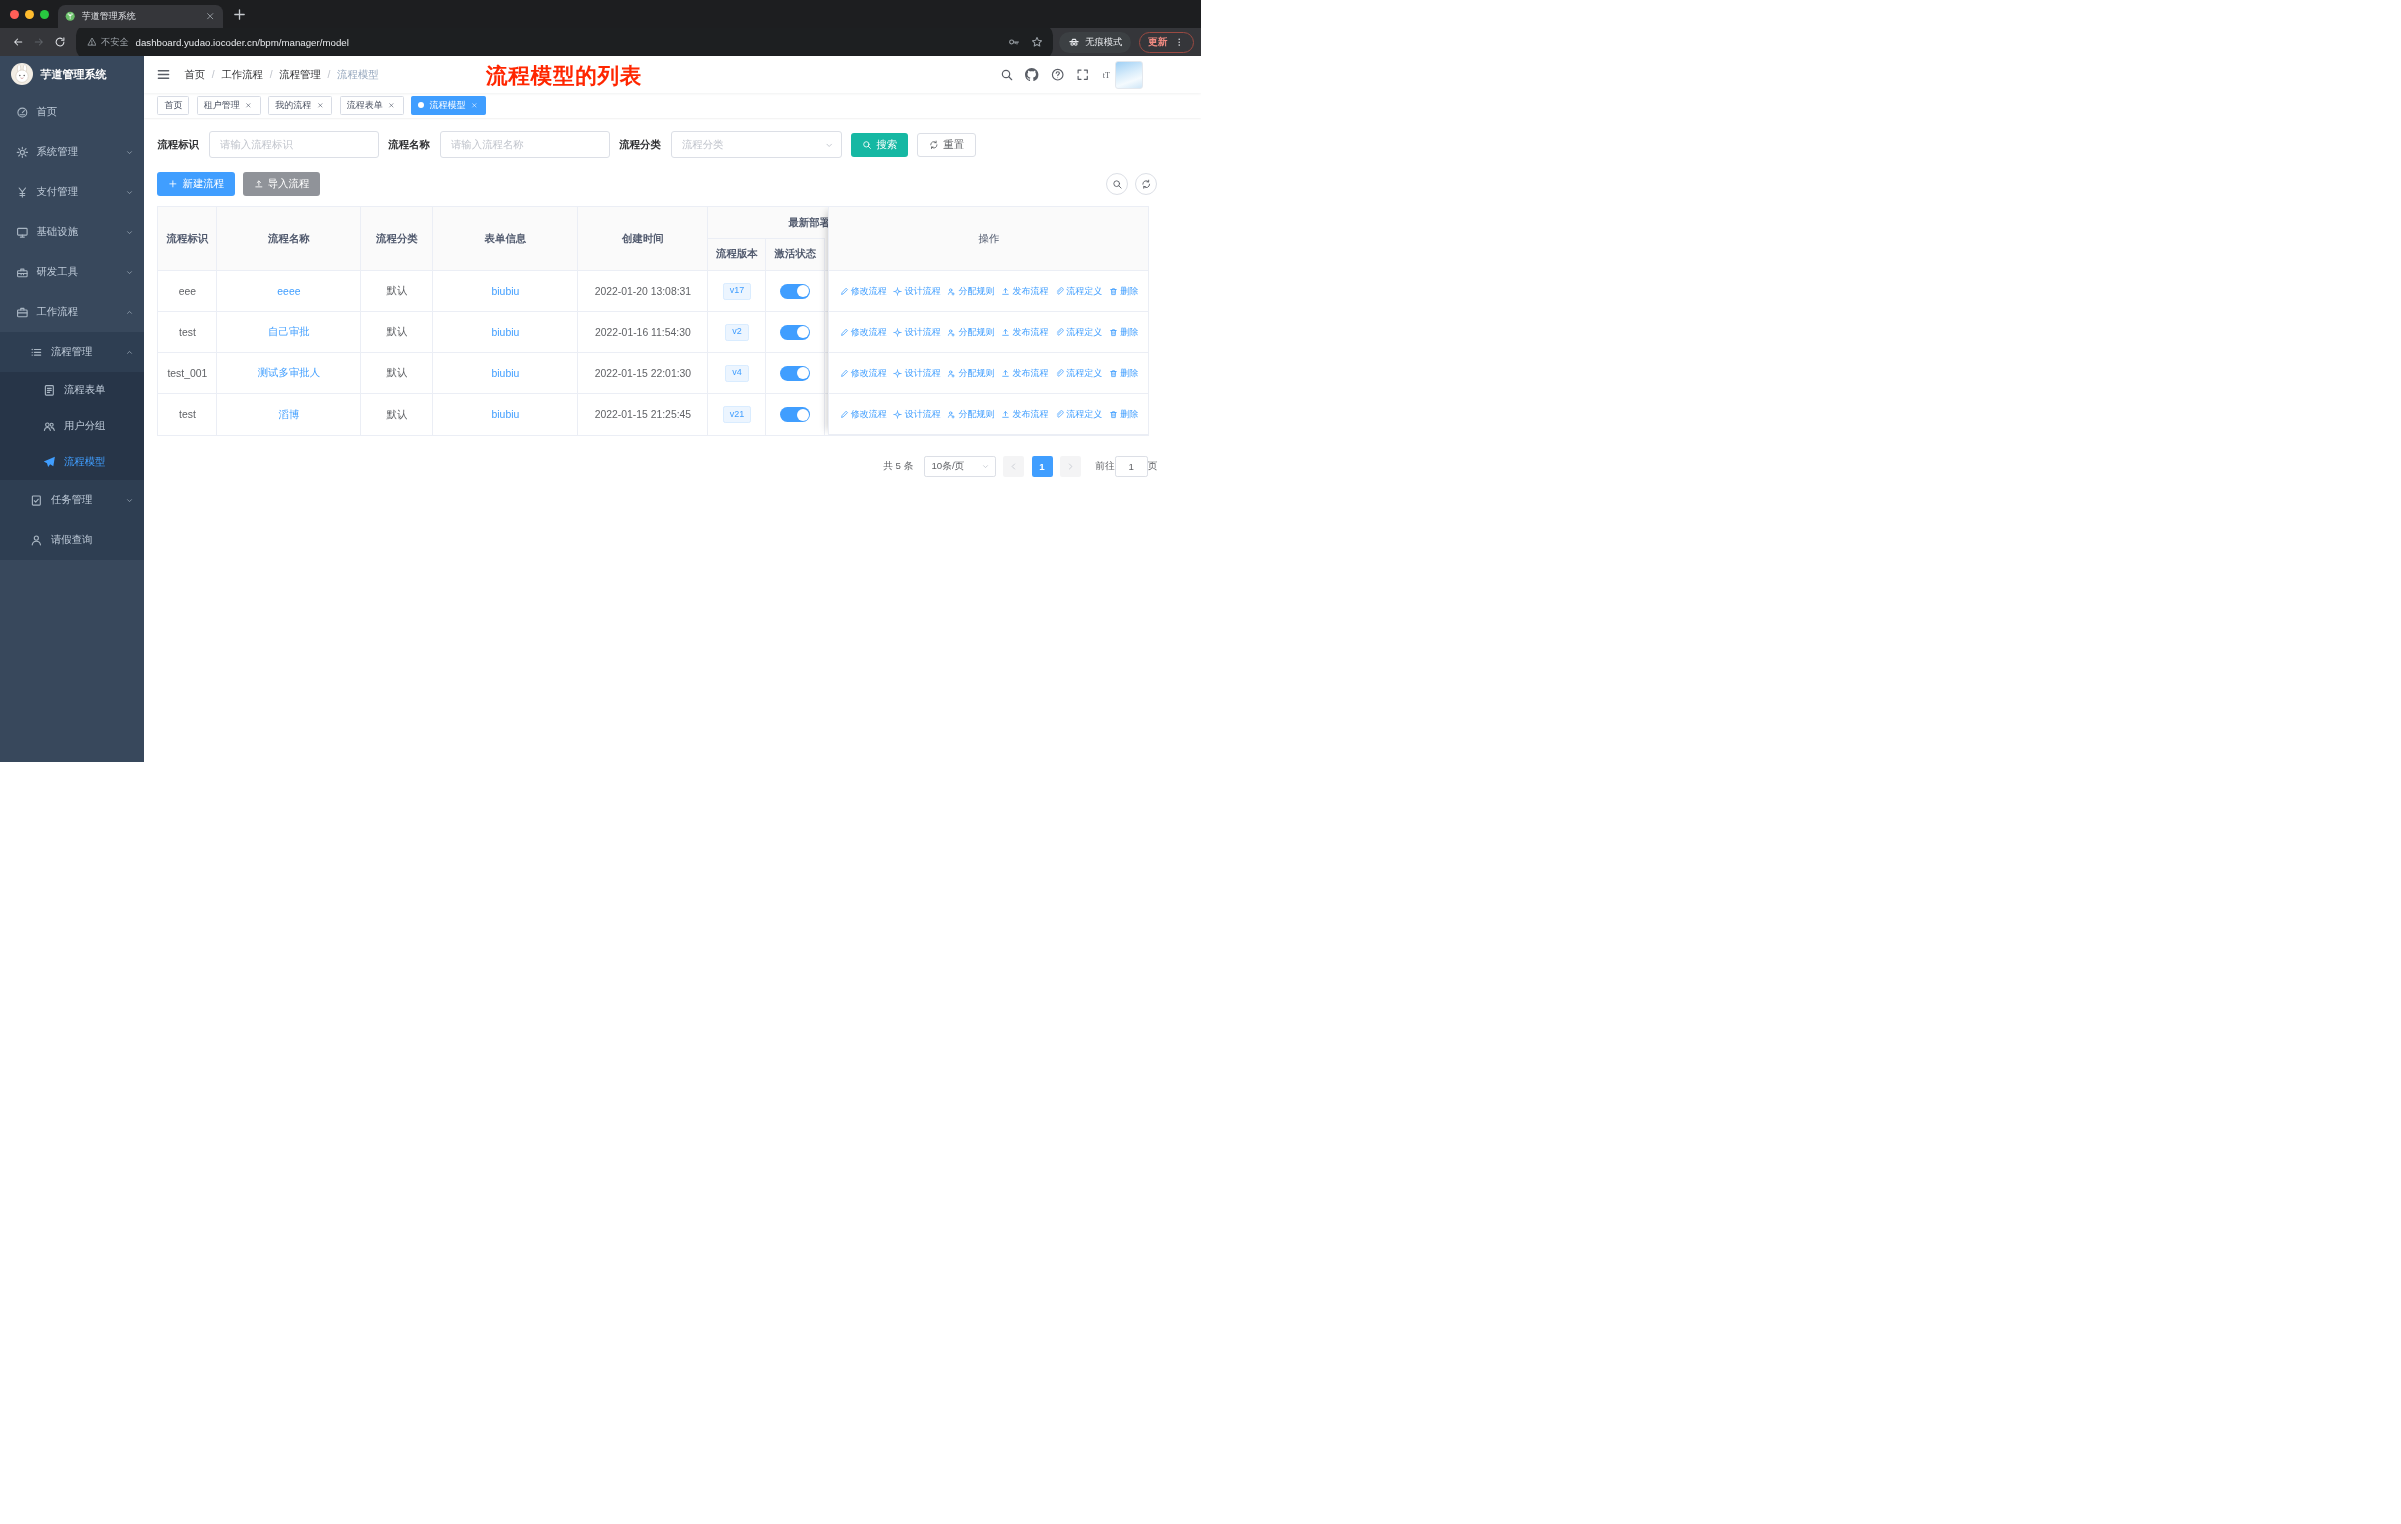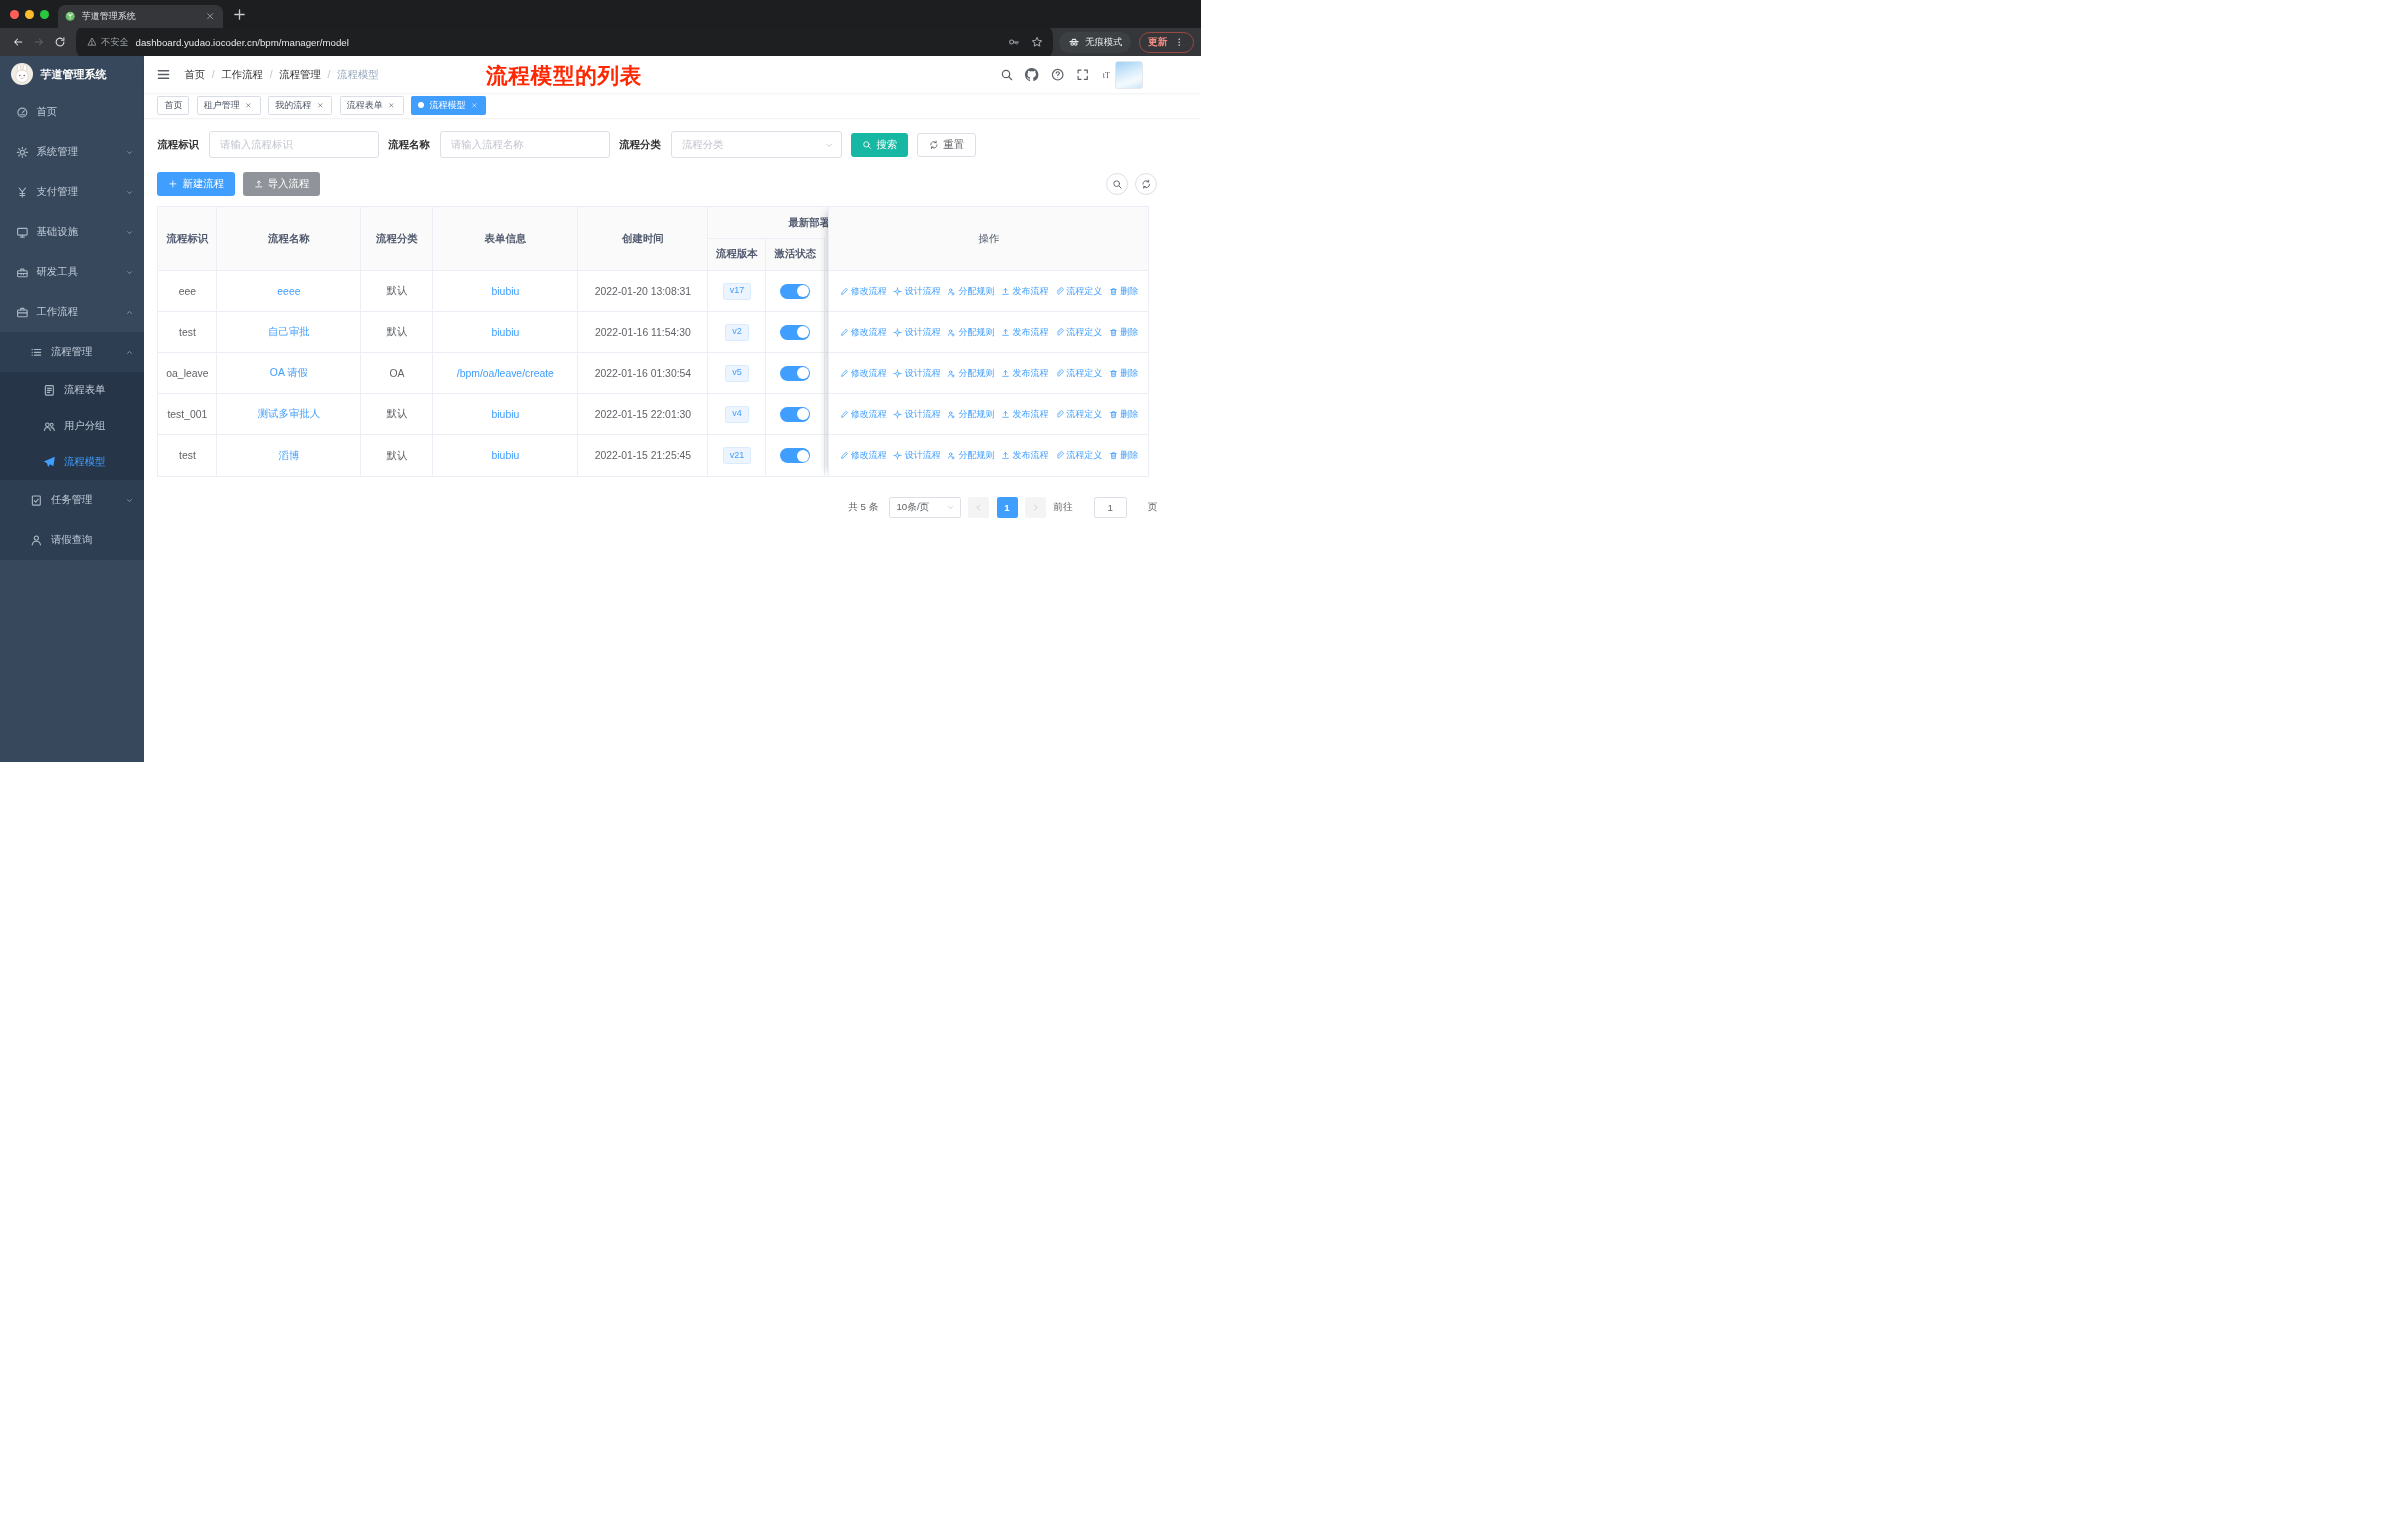--- a/index.html
+++ b/index.html
@@ -114,21 +114,21 @@
 .op-link{display:inline-flex;align-items:center;gap:2.2px;color:var(--primary,#409eff);cursor:pointer;white-space:nowrap;text-decoration:none}
 .op-link .ic{width:9px;height:9px}
 
 
 .pagination{display:flex;align-items:center;justify-content:flex-end;gap:7.4px;width:1000px;margin-top:20px;font-size:9.7px;color:#606266}
 .pg-size{width:72px;height:21px;border:0.7px solid #dcdfe6;border-radius:2.2px;display:flex;align-items:center;justify-content:space-between;padding:0 5.2px 0 6.7px;cursor:pointer;background:#fff}
 .pg-size .ic{width:9px;height:9px;color:#c0c4cc}
 .pg-btn{width:21px;height:21px;border-radius:2.2px;background:#f4f4f5;color:#c0c4cc;display:flex;align-items:center;justify-content:center;cursor:pointer}
 .pg-btn .ic{width:9px;height:9px}
 .pg-cur{width:21px;height:21px;border-radius:2.2px;background:var(--primary,#409eff);color:#fff;display:flex;align-items:center;justify-content:center;font-weight:700;cursor:pointer}
-.pg-goto{display:flex;align-items:center;gap:21px;margin-left:0}
+.pg-goto{display:flex;align-items:center;gap:0;margin-left:7px}
 .pg-input{width:33px;height:21px;border:0.7px solid #dcdfe6;border-radius:2.2px;text-align:center;font-size:9.7px;color:#606266;outline:none;font-family:inherit}
 </style>
 </head>
 <body>
 
 <div class="browser">
   <div class="tabstrip">
     <div class="lights">
       <span class="light red"></span>
       <span class="light yellow"></span>
@@ -627,43 +627,20 @@
               </div>
     <div class="tcell col5">
                 <span class="badge cver">v2</span>
               </div>
     <div class="tcell col6">
                 <span class="switch"></span>
               </div>
   </div>
             <div class="trow">
     <div class="tcell col0">
-                <span class="cid">oa_leave</span>
-              </div>
-    <div class="tcell col1">
-                <a class="tlink cname">OA 请假</a>
-              </div>
-    <div class="tcell col2">
-                <span class="ccat">OA</span>
-              </div>
-    <div class="tcell col3">
-                <a class="tlink cform">/bpm/oa/leave/create</a>
-              </div>
-    <div class="tcell col4">
-                <span class="cdate">2022-01-16 01:30:54</span>
-              </div>
-    <div class="tcell col5">
-                <span class="badge cver">v5</span>
-              </div>
-    <div class="tcell col6">
-                <span class="switch"></span>
-              </div>
-  </div>
-            <div class="trow">
-    <div class="tcell col0">
                 <span class="cid">test_001</span>
               </div>
     <div class="tcell col1">
                 <a class="tlink cname">测试多审批人</a>
               </div>
     <div class="tcell col2">
                 <span class="ccat">默认</span>
               </div>
     <div class="tcell col3">
                 <a class="tlink cform">biubiu</a>

